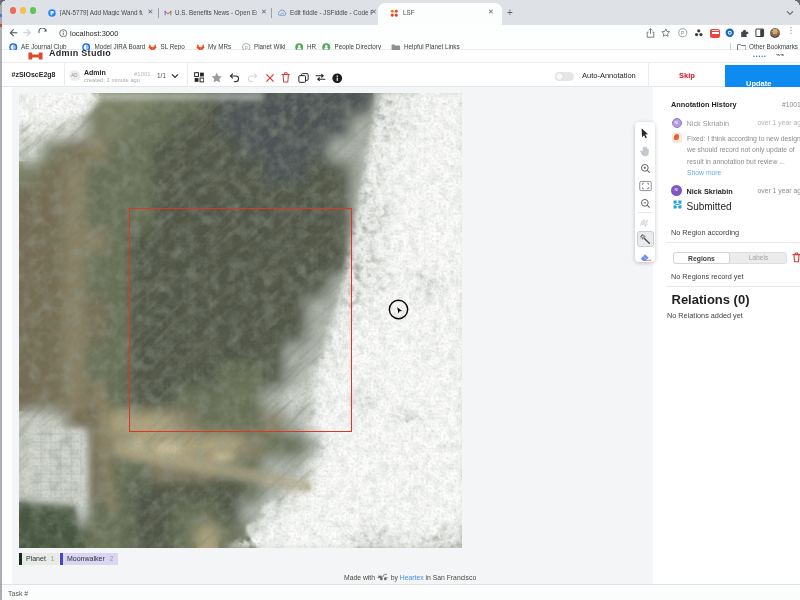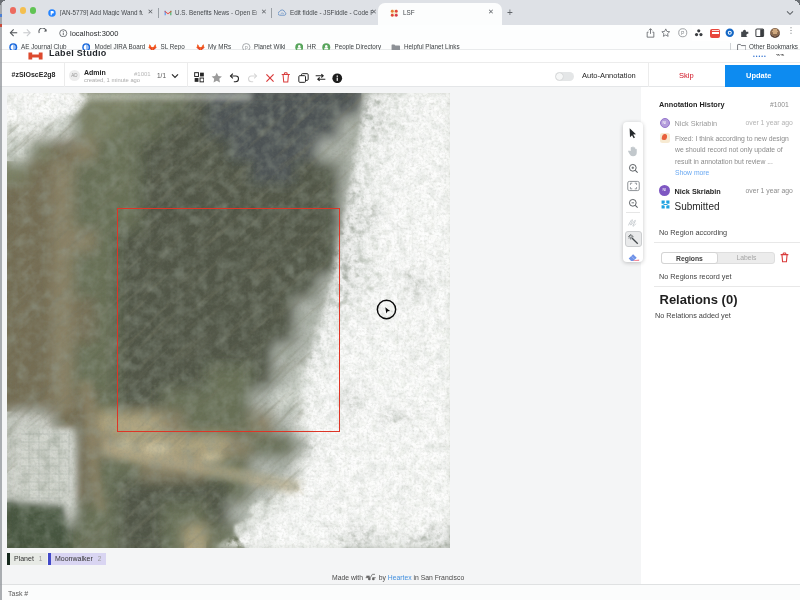--- a/index.html
+++ b/index.html
@@ -13,21 +13,21 @@
 .tabx{position:absolute;top:8px;font-size:7px;color:#5f6368}
 .tabsep{position:absolute;top:8px;width:1px;height:10px;background:#9aa0a6}
 #activetab{position:absolute;left:378px;top:3px;width:124px;height:22px;background:#fcfdfd;border-radius:7px 7px 0 0}
 #addrbar{position:absolute;left:0;top:25px;width:692px;height:16px;background:#fdfefe}
 #omnibox{position:absolute;left:53px;top:26.5px;width:619px;height:13px;background:#f0f2f4;border-radius:7px}
 #bookmarks{position:absolute;left:0;top:41px;width:800px;height:9px;background:#fdfefe;border-bottom:1px solid #e9ebec}
 .bmtxt{position:absolute;top:1.5px;font-size:6.3px;color:#3c4043;white-space:nowrap}
 #lsheader{position:absolute;left:0;top:50px;width:800px;height:12px;background:#fff;overflow:hidden}
 #toolbar{position:absolute;left:0;top:62px;width:800px;height:25px;background:#fff;border-top:1px solid #ececec;border-bottom:1px solid #e4e6e8}
 .vsep{position:absolute;top:0;width:1px;height:24px;background:#ececec}
-#content{position:absolute;left:0;top:87px;width:641px;height:497px;background:#f4f5f6}
+#content{position:absolute;left:12px;top:87px;width:641px;height:497px;background:#f4f5f6}
 #satimg{position:absolute;left:7px;top:6px;width:443px;height:455px;overflow:hidden}
 #redrect{position:absolute;left:117px;top:120.5px;width:223px;height:224.5px;border:1px solid #dd3526}
 #vtoolbar{position:absolute;left:623px;top:35px;width:20px;height:140px;background:#fff;border-radius:4px;box-shadow:0 1px 4px rgba(0,0,0,.22)}
 #sidebar{position:absolute;left:654px;top:0;width:146px;height:497px}
 .chip{position:absolute;height:12px;font-size:7px;color:#333;line-height:12px;white-space:nowrap}
 #taskbar{position:absolute;left:0;top:584px;width:800px;height:16px;background:#fbfcfc;border-top:1px solid #dfe1e2}
 </style>
 </head>
 <body>
 
@@ -177,21 +177,21 @@
     <svg class="abs" style="left:737px;top:2px" width="9" height="8.5" viewBox="0 0 16 14">
       <path d="M1 3a1 1 0 011-1h4l1.5 2H15a1 1 0 011 1v7a1 1 0 01-1 1H2a1 1 0 01-1-1z" fill="none" stroke="#5f6368" stroke-width="1.5"></path>
     </svg>
   <div class="bmtxt" style="left:749px">Other Bookmarks</div>
 </div>
 
 <div id="lsheader">
   <svg class="abs" style="left:27px;top:2px" width="17" height="8" viewBox="0 0 36 17">
       <path d="M3 1h8v4.5h14V1h8v15h-8v-4.5H11V16H3z" fill="#dd4a2e"></path>
     </svg>
-  <div class="txt" style="left:49px;top:-2.5px;font-size:9px;font-weight:bold;color:#1f2328;letter-spacing:.3px">Label Studio</div>
+  <div class="txt" style="left:49px;top:-2.5px;font-size:9px;font-weight:bold;color:#1f2328;letter-spacing:.3px">Admin Studio</div>
   <div class="txt" style="left:753px;top:3px;font-size:5px;color:#2d6fd0;letter-spacing:1px">•••••</div>
   <div class="txt" style="left:776px;top:1px;font-size:7px;color:#111">⌁⌁</div>
 </div>
 
 <div id="toolbar">
   <div class="txt" style="left:11.5px;top:8px;font-size:7px;font-weight:bold;color:#262626">#zSlOscE2g8</div>
   <div class="vsep" style="left:64px"></div>
   <div class="abs" style="left:69px;top:7px;width:11px;height:11px;border-radius:50%;background:#ededed;color:#949494;font-size:4.5px;text-align:center;line-height:11px">AD</div>
   <div class="txt" style="left:84px;top:6px;font-size:7px;font-weight:bold;color:#262626">Admin</div>
   <div class="txt" style="left:84px;top:14px;font-size:5.8px;color:#ababab">created, 1 minute ago</div>
@@ -234,23 +234,23 @@
     </svg>
   <svg class="abs" style="left:332px;top:9.5px" width="10.5" height="10.5" viewBox="0 0 14 14">
       <circle cx="7" cy="7" r="6.5" fill="#1d1d1d"></circle>
       <rect x="6.2" y="6.2" width="1.6" height="4.3" fill="#fff"></rect>
       <rect x="6.2" y="3.3" width="1.6" height="1.9" fill="#fff"></rect>
     </svg>
   <div class="abs" style="left:555px;top:8.5px;width:19px;height:9px;border-radius:5px;background:#e4e6e7"></div>
   <div class="abs" style="left:556px;top:9.5px;width:7px;height:7px;border-radius:50%;background:#f6f7f7;box-shadow:0 0 1px rgba(0,0,0,.3)"></div>
   <div class="txt" style="left:582px;top:8px;font-size:7.5px;color:#262626">Auto-Annotation</div>
   <div class="vsep" style="left:648px"></div>
-  <div class="txt" style="left:679px;top:8px;font-size:7.5px;font-weight:normal;color:#cf1322">Skip</div>
+  <div class="txt" style="left:679px;top:8px;font-size:7.5px;font-weight:bold;color:#cf1322">Skip</div>
   <div class="abs" style="left:725px;top:1.5px;width:75px;height:22.5px;background:#0d8bf0"></div>
-  <div class="txt" style="left:746px;top:8px;font-size:7.5px;font-weight:bold;color:#fff">Update</div>
+  <div class="txt" style="left:746px;top:16px;font-size:7.5px;font-weight:bold;color:#fff">Update</div>
 </div>
 
 <div id="content">
   <div id="satimg"><svg width="443" height="455" viewBox="0 0 443 455">
 <defs>
 <filter id="mblur" x="-10%" y="-10%" width="120%" height="120%">
             <feGaussianBlur stdDeviation="6.5"></feGaussianBlur>
           </filter>
 <filter id="sblur" x="-40%" y="-40%" width="180%" height="180%">
             <feGaussianBlur stdDeviation="3"></feGaussianBlur>

